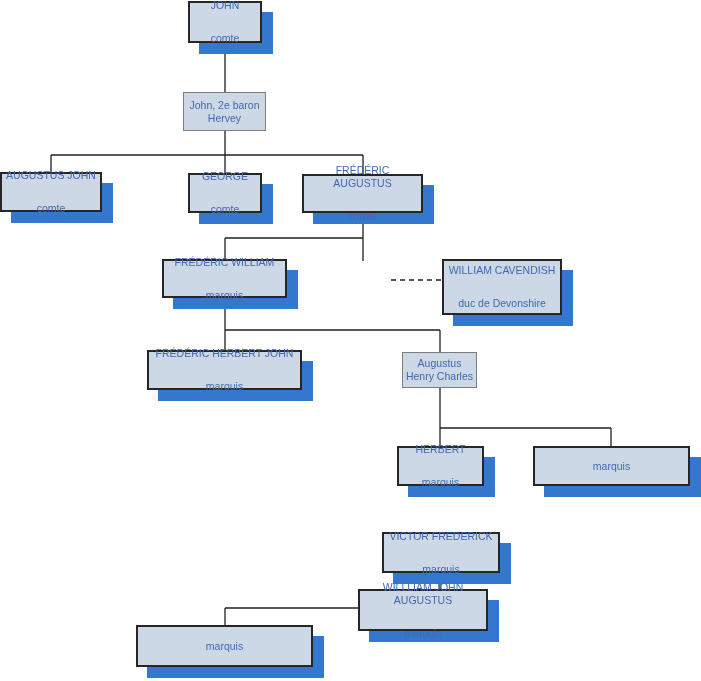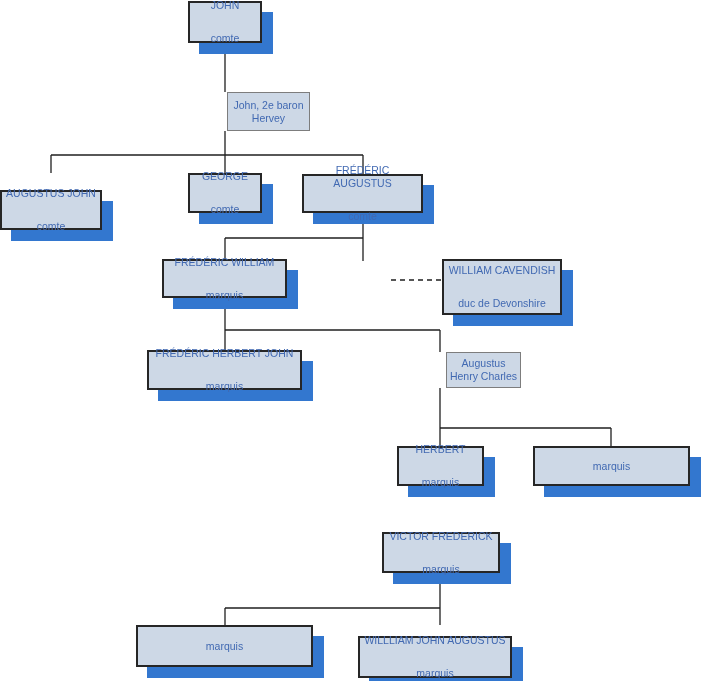--- a/index.html
+++ b/index.html
@@ -37,21 +37,20 @@
     line-height: 13px;
     color: #4169b2;
     padding: 1px 2px;
   }
   .node.shadow {
     box-shadow: 11px 11px 0 0 #3377cf;
     gap: 20px;
   }
   .node.gray {
     border: 1.5px solid #7d7d7d;
-    margin-left: 44px;
   }
   .node .name, .node .title {
     width: 100%;
   }
 </style>
 </head>
 <body>
 
 <div class="canvas">
 
@@ -79,21 +78,21 @@
   <div class="node shadow" style="left:188px;top:1px;width:74px;height:42px">
     <div class="name">JOHN</div>
     <div class="title">comte</div>
   </div>
 
   <div class="node gray" style="left:183px;top:92px;width:83px;height:39px">
     <div class="name">John, 2e baron</div>
     <div class="title">Hervey</div>
   </div>
 
-  <div class="node shadow" style="left:0px;top:190px;width:102px;height:40px">
+  <div class="node shadow" style="left:0px;top:172px;width:102px;height:40px">
     <div class="name">AUGUSTUS JOHN</div>
     <div class="title">comte</div>
   </div>
 
   <div class="node shadow" style="left:188px;top:173px;width:74px;height:40px">
     <div class="name">GEORGE</div>
     <div class="title">comte</div>
   </div>
 
   <div class="node shadow" style="left:302px;top:174px;width:121px;height:39px">
@@ -133,18 +132,18 @@
 
   <div class="node shadow" style="left:382px;top:532px;width:118px;height:41px">
     <div class="name">VICTOR FREDERICK</div>
     <div class="title">marquis</div>
   </div>
 
   <div class="node shadow" style="left:136px;top:625px;width:177px;height:42px">
     <div class="title">marquis</div>
   </div>
 
-  <div class="node shadow" style="left:358px;top:636px;width:154px;height:42px">
+  <div class="node shadow" style="left:358px;top:589px;width:130px;height:42px">
     <div class="name">WILLLIAM JOHN AUGUSTUS</div>
     <div class="title">marquis</div>
   </div>
 
 </div>
 
 </body></html>

